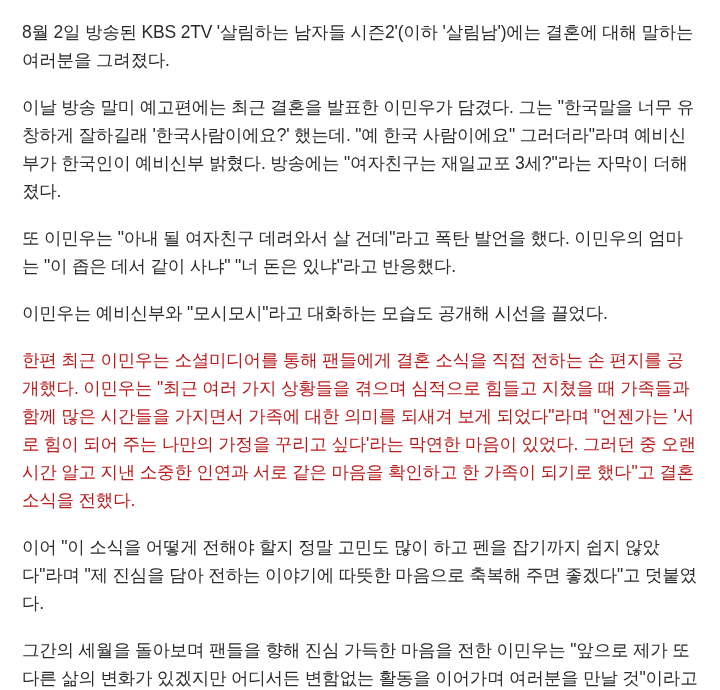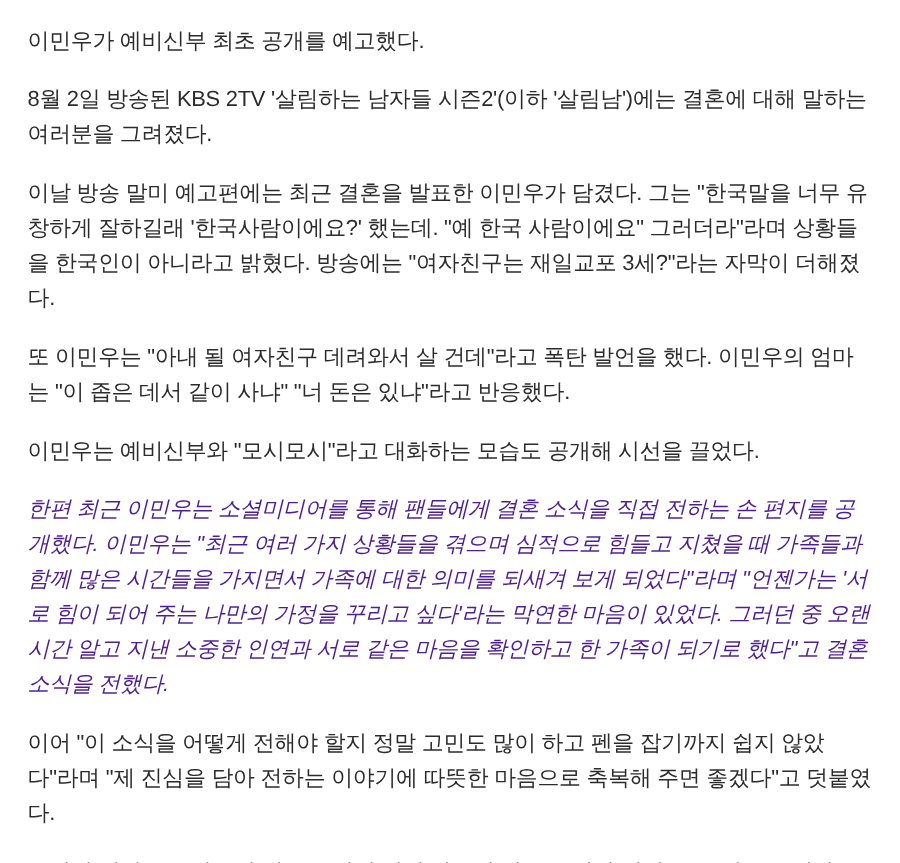--- a/index.html
+++ b/index.html
@@ -34,21 +34,20 @@
   }
 
   .para:last-child {
     margin-bottom: 0;
   }
 </style>
 </head>
 <body style="background: rgb(255, 255, 255);">
 
 <main class="article-body">
-  <p class="para" style="color: rgb(43, 43, 43);">이민우가 예비신부 최초 공개를 예고했다.</p>
   <p class="para" style="color: rgb(43, 43, 43);">8월 2일 방송된 KBS 2TV '살림하는 남자들 시즌2'(이하 '살림남')에는 결혼에 대해 말하는 여러분을 그려졌다.</p>
-  <p class="para" style="color: rgb(43, 43, 43);">이날 방송 말미 예고편에는 최근 결혼을 발표한 이민우가 담겼다. 그는 "한국말을 너무 유창하게 잘하길래 '한국사람이에요?' 했는데. "예 한국 사람이에요" 그러더라"라며 상황들을 한국인이 아니라고 밝혔다. 방송에는 "여자친구는 재일교포 3세?"라는 자막이 더해졌다.</p>
+  <p class="para" style="color: rgb(43, 43, 43);">이날 방송 말미 예고편에는 최근 결혼을 발표한 이민우가 담겼다. 그는 "한국말을 너무 유창하게 잘하길래 '한국사람이에요?' 했는데. "예 한국 사람이에요" 그러더라"라며 예비신부가 한국인이 예비신부 밝혔다. 방송에는 "여자친구는 재일교포 3세?"라는 자막이 더해졌다.</p>
   <p class="para" style="color: rgb(43, 43, 43);">또 이민우는 "아내 될 여자친구 데려와서 살 건데"라고 폭탄 발언을 했다. 이민우의 엄마는 "이 좁은 데서 같이 사냐" "너 돈은 있냐"라고 반응했다.</p>
   <p class="para" style="color: rgb(43, 43, 43);">이민우는 예비신부와 "모시모시"라고 대화하는 모습도 공개해 시선을 끌었다.</p>
-  <p class="para" style="color: #4c1d95; font-style: italic;">한편 최근 이민우는 소셜미디어를 통해 팬들에게 결혼 소식을 직접 전하는 손 편지를 공개했다. 이민우는 "최근 여러 가지 상황들을 겪으며 심적으로 힘들고 지쳤을 때 가족들과 함께 많은 시간들을 가지면서 가족에 대한 의미를 되새겨 보게 되었다"라며 "언젠가는 '서로 힘이 되어 주는 나만의 가정을 꾸리고 싶다'라는 막연한 마음이 있었다. 그러던 중 오랜 시간 알고 지낸 소중한 인연과 서로 같은 마음을 확인하고 한 가족이 되기로 했다"고 결혼 소식을 전했다.</p>
+  <p class="para" style="color: #b91c1c;">한편 최근 이민우는 소셜미디어를 통해 팬들에게 결혼 소식을 직접 전하는 손 편지를 공개했다. 이민우는 "최근 여러 가지 상황들을 겪으며 심적으로 힘들고 지쳤을 때 가족들과 함께 많은 시간들을 가지면서 가족에 대한 의미를 되새겨 보게 되었다"라며 "언젠가는 '서로 힘이 되어 주는 나만의 가정을 꾸리고 싶다'라는 막연한 마음이 있었다. 그러던 중 오랜 시간 알고 지낸 소중한 인연과 서로 같은 마음을 확인하고 한 가족이 되기로 했다"고 결혼 소식을 전했다.</p>
   <p class="para" style="color: rgb(43, 43, 43);">이어 "이 소식을 어떻게 전해야 할지 정말 고민도 많이 하고 펜을 잡기까지 쉽지 않았다"라며 "제 진심을 담아 전하는 이야기에 따뜻한 마음으로 축복해 주면 좋겠다"고 덧붙였다.</p>
   <p class="para" style="color: rgb(43, 43, 43);">그간의 세월을 돌아보며 팬들을 향해 진심 가득한 마음을 전한 이민우는 "앞으로 제가 또 다른 삶의 변화가 있겠지만 어디서든 변함없는 활동을 이어가며 여러분을 만날 것"이라고 약속했다.</p>
 </main>
 
 </body></html>

